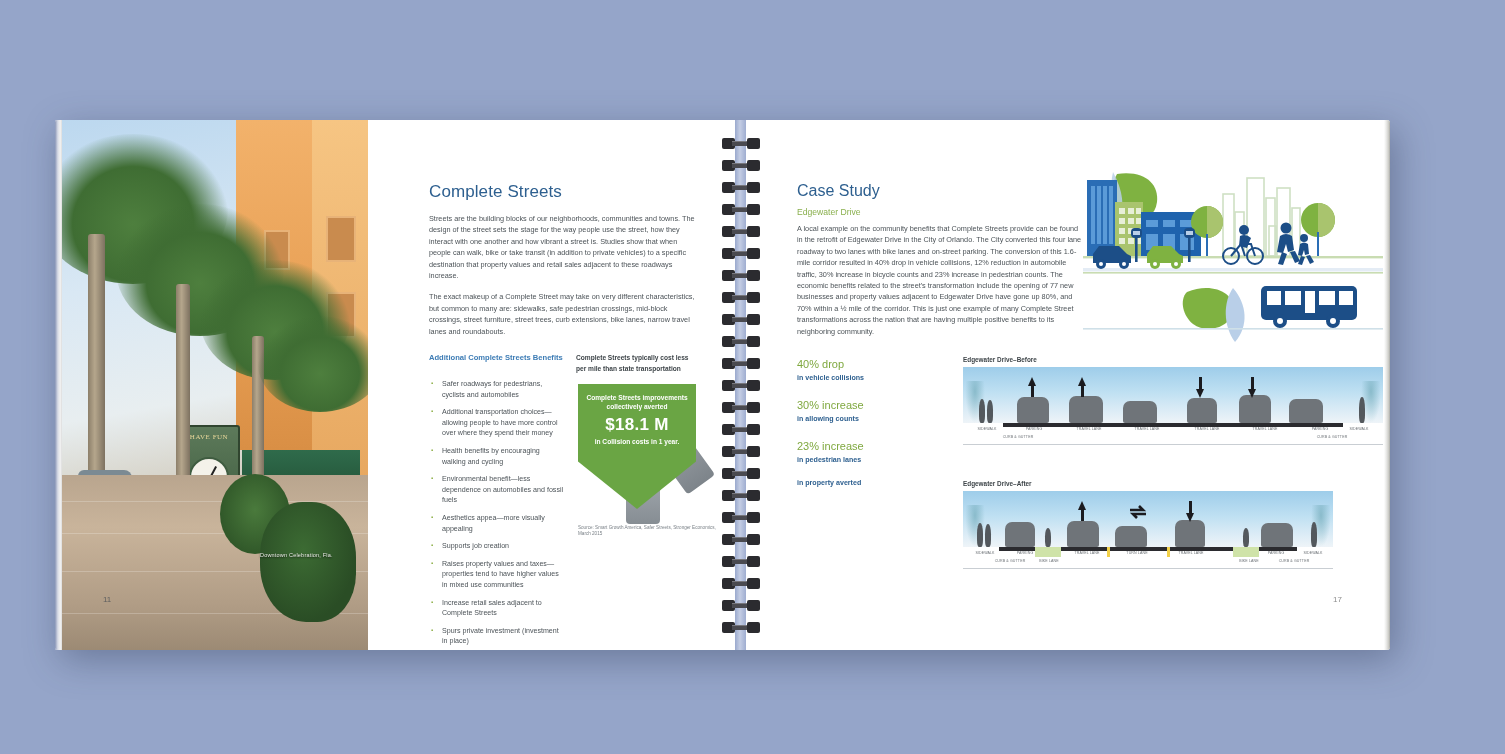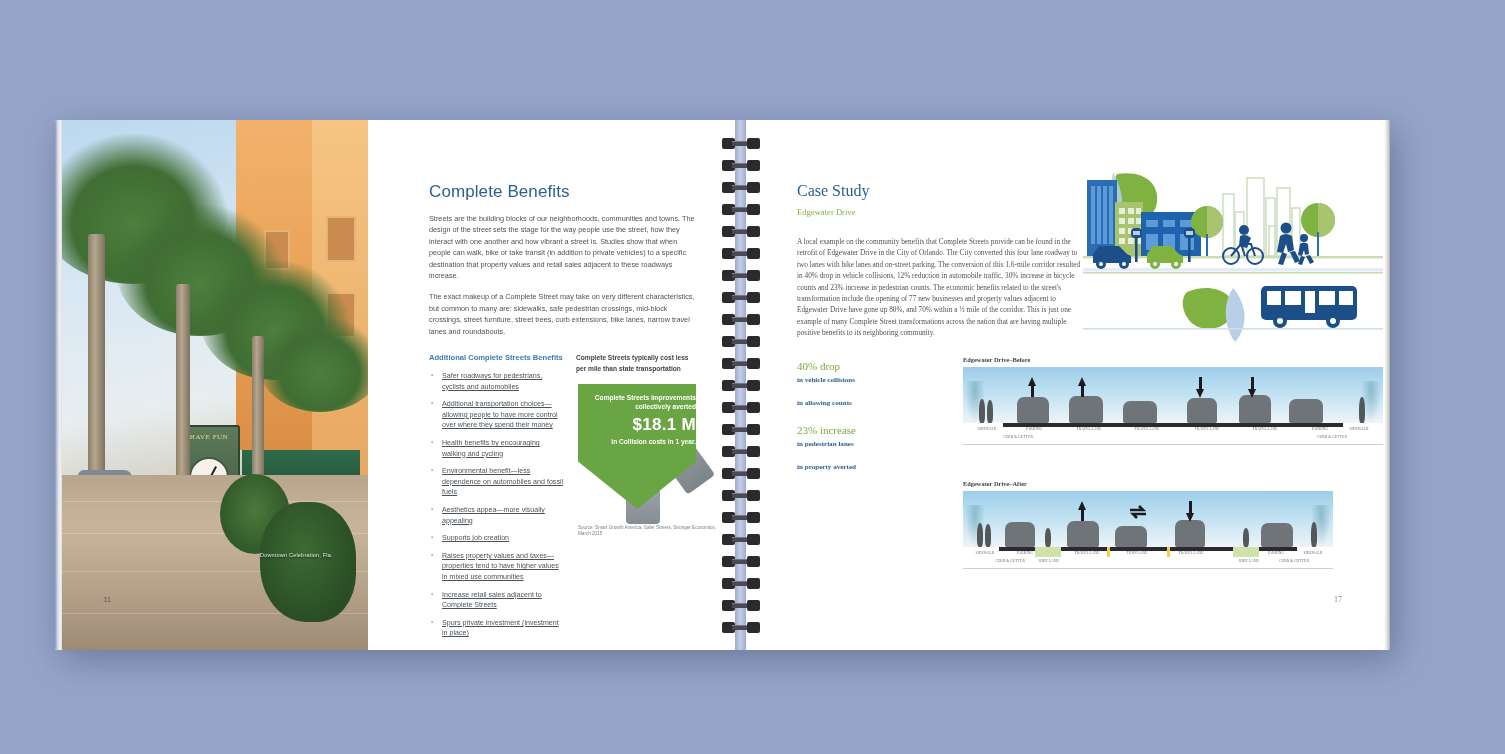--- a/index.html
+++ b/index.html
@@ -19,21 +19,21 @@
     display: flex;
     filter: drop-shadow(6px 10px 18px rgba(30,40,70,.35));
   }
   .page {
     position: relative;
     background: #ffffff;
     height: 100%;
     overflow: hidden;
   }
   #left-page  { width: 663px; border-radius: 2px 0 0 2px; }
-  #right-page { width: 672px; border-radius: 0 3px 3px 0; font-family: Liberation Serif, serif; }
+  #right-page { width: 672px; border-radius: 0 3px 3px 0; }
 
   
   #left-page::before{
     content:""; position:absolute; left:0; top:0; bottom:0; width:7px;
     background: linear-gradient(90deg,#8b97b8,#d7dbe6 40%,#f2f2f2 75%,#dcdcdc);
     z-index: 8;
   }
   #right-page::after{
     content:""; position:absolute; right:0; top:0; bottom:0; width:6px;
     background: linear-gradient(90deg,#ffffff,#e8e8e6 40%,#c9c9c4 80%,#a9a9a4);
@@ -183,28 +183,28 @@
   h1.title {
     font-size:17px; font-weight:400; color:#2d5f8f;
     letter-spacing:.1px; margin-bottom:11px;
   }
   p.body {
     font-size:7.3px; line-height:11.4px; color:#4c5358;
     margin-bottom:10px; text-align:left;
   }
   h2.subhead {
     font-size:7.6px; font-weight:bold; color:#3d7cb5;
-    margin-bottom:9px;
+    margin-bottom:17px;
   }
   .cols { display:flex; gap:12px; margin-top:16px; }
   #benefits-col { width:208px; }
   ul.bullets { list-style:none; }
   ul.bullets li {
     position:relative; font-size:7.1px; line-height:10.6px;
-    color:#4c5358; padding-left:13px; margin-bottom:7px;text-decoration:underline;
+    color:#4c5358; padding-left:13px; margin-bottom:7px;
   }
   ul.bullets li::before {
     content:"▪"; position:absolute; left:2px; top:-1px;
     color:#8fb04a; font-size:6px;
   }
 
   
   #info-col { width:145px; position:relative; }
   #info-head {
     font-size:6.6px; font-weight:bold; color:#3e4549;
@@ -213,42 +213,42 @@
   #arrow-box {
     position:relative; width:118px; height:125px; margin-left:2px;
   }
   #arrow-shape {
     position:absolute; inset:0;
     background:#6aa544;
     clip-path: polygon(0 0, 100% 0, 100% 62%, 50% 100%, 0 62%);
   }
   #arrow-text {
     position:absolute; left:0; right:0; top:9px;
-    text-align:right; color:#fff;
+    text-align:center; color:#fff;
   }
   #arrow-text .l1 { font-size:6.6px; font-weight:bold; line-height:9.2px; }
   #arrow-text .big { font-size:17px; font-weight:bold; margin:4px 0 2px; letter-spacing:.3px;}
   #arrow-text .l2 { font-size:6.6px; font-weight:bold; line-height:9px; }
   .sm-car {
     position:absolute; background:#8e949a; border-radius:4px;
   }
   #car-a { width:34px; height:56px; right:-6px; top:50px; transform: rotate(-36deg);
            background:linear-gradient(180deg,#9aa0a6,#7d848a); }
   #car-b { width:34px; height:54px; right:36px; top:86px;
            background:linear-gradient(180deg,#a6acb2,#868d93); }
   #info-source {
     position:absolute; left:2px; top:172px;
     font-size:4.6px; line-height:6.4px; color:#7b8288; width:140px;
   }
 
   
   #right-content { position:absolute; inset:0; padding:62px 0 0 0; }
   #rp-left { position:absolute; left:79px; top:62px; width:285px; }
   h1.title2 { font-size:16px; font-weight:400; color:#2d5f8f; margin-bottom:7px;}
-  h2.sub2 { font-size:8.6px; font-weight:400; color:#8ab04e; margin-bottom:19px;}
+  h2.sub2 { font-size:8.6px; font-weight:400; color:#8ab04e; margin-bottom:6px;}
 
   #stats { margin-top:19px; }
   .stat { margin-bottom:15px; }
   .stat .big { font-size:11px; color:#7fa83f; line-height:17px; font-weight:400;}
   .stat .small { font-size:7.1px; color:#2d5f8f; font-weight:bold; margin-top:1px;}
 
   
   #hero {
     position:absolute; left:365px; top:48px; width:300px; height:180px;
     overflow:hidden;
@@ -345,21 +345,21 @@
       </div>
       <div id="planter2"></div>
       <div id="planter"></div>
 
       <div id="photo-credit">Downtown Celebration, Fla.</div>
     </div>
 
     <div id="page-num-left">11</div>
 
     <div id="left-content">
-      <h1 class="title">Complete Benefits</h1>
+      <h1 class="title">Complete Streets</h1>
       <p class="body">Streets are the building blocks of our neighborhoods, communities and towns. The design of the street sets the stage for the way people use the street, how they interact with one another and how vibrant a street is. Studies show that when people can walk, bike or take transit (in addition to private vehicles) to a specific destination that property values and retail sales adjacent to these roadways increase.</p>
       <p class="body">The exact makeup of a Complete Street may take on very different characteristics, but common to many are: sidewalks, safe pedestrian crossings, mid-block crossings, street furniture, street trees, curb extensions, bike lanes, narrow travel lanes and roundabouts.</p>
 
       <div class="cols">
 
         <div id="benefits-col">
           <h2 class="subhead">Additional Complete Streets Benefits</h2>
           <ul class="bullets">
             <li>Safer roadways for pedestrians, cyclists and automobiles</li>
             <li>Additional transportation choices—allowing people to have more control over where they spend their money</li>
@@ -475,20 +475,21 @@
         <h1 class="title2">Case Study</h1>
         <h2 class="sub2">Edgewater Drive</h2>
         <p class="body">A local example on the community benefits that Complete Streets provide can be found in the retrofit of Edgewater Drive in the City of Orlando. The City converted this four lane roadway to two lanes with bike lanes and on-street parking. The conversion of this 1.6-mile corridor resulted in 40% drop in vehicle collisions, 12% reduction in automobile traffic, 30% increase in bicycle counts and 23% increase in pedestrian counts. The economic benefits related to the street's transformation include the opening of 77 new businesses and property values adjacent to Edgewater Drive have gone up 80%, and 70% within a ½ mile of the corridor. This is just one example of many Complete Street transformations across the nation that are having multiple positive benefits to its neighboring community.</p>
 
         <div id="stats">
           <div class="stat">
             <div class="big">40% drop</div>
             <div class="small">in vehicle collisions</div>
           </div>
           <div class="stat">
+            <div class="big">30% increase</div>
             <div class="small">in allowing counts</div>
           </div>
           <div class="stat">
             <div class="big">23% increase</div>
             <div class="small">in pedestrian lanes</div>
           </div>
           <div class="stat">
             <div class="small">in property averted</div>
           </div>
         </div>

